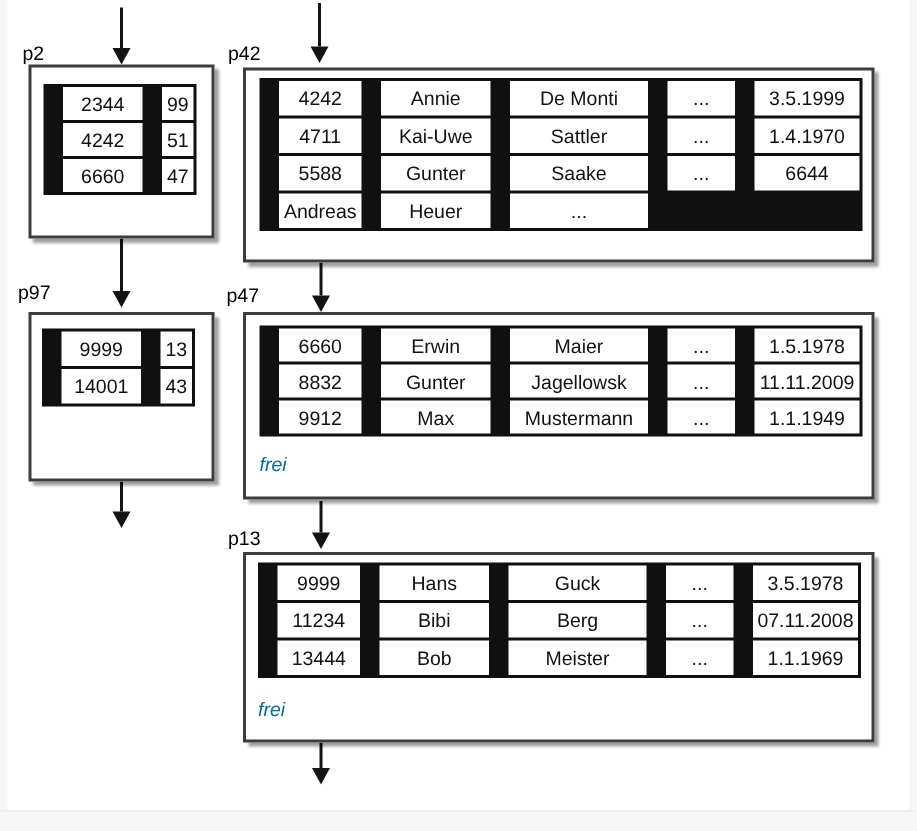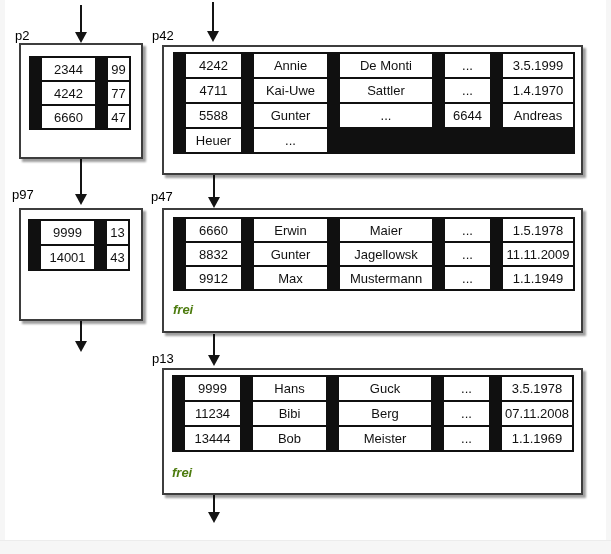--- a/index.html
+++ b/index.html
@@ -17,21 +17,21 @@
   .pbox{
     position:absolute;box-sizing:border-box;background:#fff;
     border:2px solid #3d3d3d;box-shadow:3px 3px 2px rgba(0,0,0,0.38);
   }
 
   .tbl{position:absolute;display:grid;background:#101010;padding:2px;gap:2px;}
   .c{
     background:#fff;display:flex;align-items:center;justify-content:center;
     font-size:13px;white-space:nowrap;overflow:hidden;margin-left:11px;
   }
-  .free{position:absolute;font-style:italic;font-size:13px;color:#4d7c0f;font-weight:bold;}
+  .free{position:absolute;font-style:italic;font-size:13px;color:#0369a1;}
 
   .arrow{position:absolute;width:12px;display:flex;flex-direction:column;align-items:center;}
   .arrow .stem{width:2px;flex:1;background:#141414;}
   .arrow .head{
     width:0;height:0;flex:0 0 auto;
     border-left:6px solid transparent;border-right:6px solid transparent;
     border-top:11px solid #141414;
   }
 </style>
 </head>
@@ -71,21 +71,21 @@
       <div class="stem"></div>
       <div class="head"></div>
     </div>
 
   <div class="plabel" style="left:15px;top:29px;">p2</div>
   <div class="pbox" style="left:19px;top:43px;width:124px;height:116px;">
     <div class="tbl" style="left:8px;top:11px;grid-template-columns:64px 32px;grid-auto-rows:22px;">
       <div class="c">2344</div>
       <div class="c">99</div>
       <div class="c">4242</div>
-      <div class="c">77</div>
+      <div class="c">51</div>
       <div class="c">6660</div>
       <div class="c">47</div>
     </div>
   </div>
 
   <div class="plabel" style="left:12px;top:188px;">p97</div>
   <div class="pbox" style="left:19px;top:208px;width:124px;height:113px;">
     <div class="tbl" style="left:7px;top:9px;grid-template-columns:64px 32px;grid-auto-rows:23px;">
       <div class="c">9999</div>
       <div class="c">13</div>
@@ -102,20 +102,21 @@
       <div class="c">De Monti</div>
       <div class="c">...</div>
       <div class="c">3.5.1999</div>
       <div class="c">4711</div>
       <div class="c">Kai-Uwe</div>
       <div class="c">Sattler</div>
       <div class="c">...</div>
       <div class="c">1.4.1970</div>
       <div class="c">5588</div>
       <div class="c">Gunter</div>
+      <div class="c">Saake</div>
       <div class="c">...</div>
       <div class="c">6644</div>
       <div class="c">Andreas</div>
       <div class="c">Heuer</div>
       <div class="c">...</div>
     </div>
   </div>
 
   <div class="plabel" style="left:151px;top:190px;">p47</div>
   <div class="pbox" style="left:162px;top:208px;width:421px;height:125px;">

